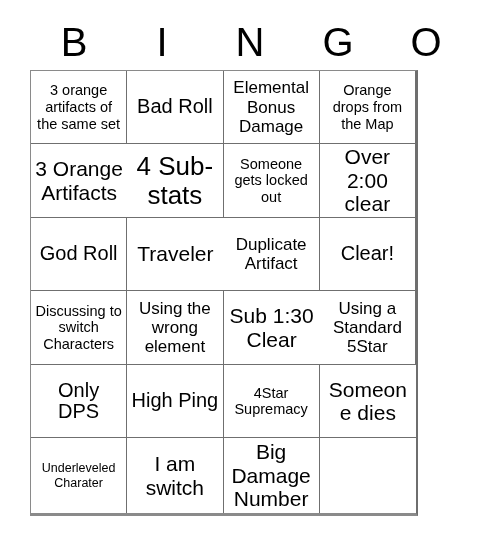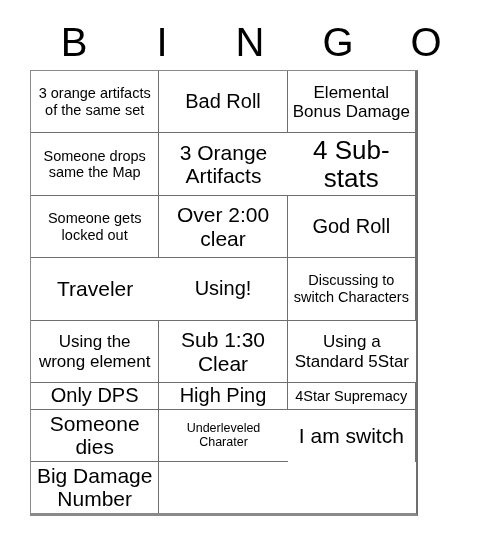--- a/index.html
+++ b/index.html
@@ -53,21 +53,21 @@
     top: 70px;
     width: 388px;
     height: 446px;
     box-sizing: border-box;
     border-top: 1px solid #8a8a8a;
     border-left: 1px solid #8a8a8a;
     border-right: 2px solid #6e6e6e;
     border-bottom: 3px solid #8a8a8a;
     background: #ffffff;
     display: grid;
-    grid-template-columns: repeat(3, 1fr);
+    grid-template-columns: repeat(4, 1fr);
     grid-template-rows: repeat(5, 1fr);
   }
 
   .bingo-cell {
     box-sizing: border-box;
     border-right: 1px solid #6f6f6f;
     border-bottom: 1px solid #6f6f6f;
     display: flex;
     align-items: center;
     justify-content: center;
@@ -117,42 +117,45 @@
       <div class="bingo-cell">
         <span class="bingo-cell-text fs-sm">3 orange artifacts of the same set</span>
       </div>
       <div class="bingo-cell">
         <span class="bingo-cell-text fs-xxl">Bad Roll</span>
       </div>
       <div class="bingo-cell">
         <span class="bingo-cell-text fs-md">Elemental Bonus Damage</span>
       </div>
       <div class="bingo-cell">
-        <span class="bingo-cell-text fs-sm">Someone drops same the Map</span>
+        <span class="bingo-cell-text fs-sm">Orange drops from the Map</span>
       </div>
       <div class="bingo-cell">
         <span class="bingo-cell-text fs-lg">3 Orange Artifacts</span>
       </div>
       <div class="bingo-cell">
         <span class="bingo-cell-text fs-xl">4 Sub-stats</span>
       </div>
       <div class="bingo-cell">
         <span class="bingo-cell-text fs-sm">Someone gets locked out</span>
       </div>
       <div class="bingo-cell">
         <span class="bingo-cell-text fs-lg">Over 2:00 clear</span>
       </div>
       <div class="bingo-cell">
         <span class="bingo-cell-text fs-xxl">God Roll</span>
       </div>
       <div class="bingo-cell">
         <span class="bingo-cell-text fs-lg">Traveler</span>
       </div>
       <div class="bingo-cell">
-        <span class="bingo-cell-text fs-xxl">Using!</span>
+        <span class="bingo-cell-text fs-md">Duplicate Artifact</span>
+      </div>
+      <div class="bingo-cell">
+        <span class="bingo-cell-text fs-xxl">Clear!</span>
       </div>
       <div class="bingo-cell">
         <span class="bingo-cell-text fs-sm">Discussing to switch Characters</span>
       </div>
       <div class="bingo-cell">
         <span class="bingo-cell-text fs-md">Using the wrong element</span>
       </div>
       <div class="bingo-cell">
         <span class="bingo-cell-text fs-lg">Sub 1:30 Clear</span>
       </div>

